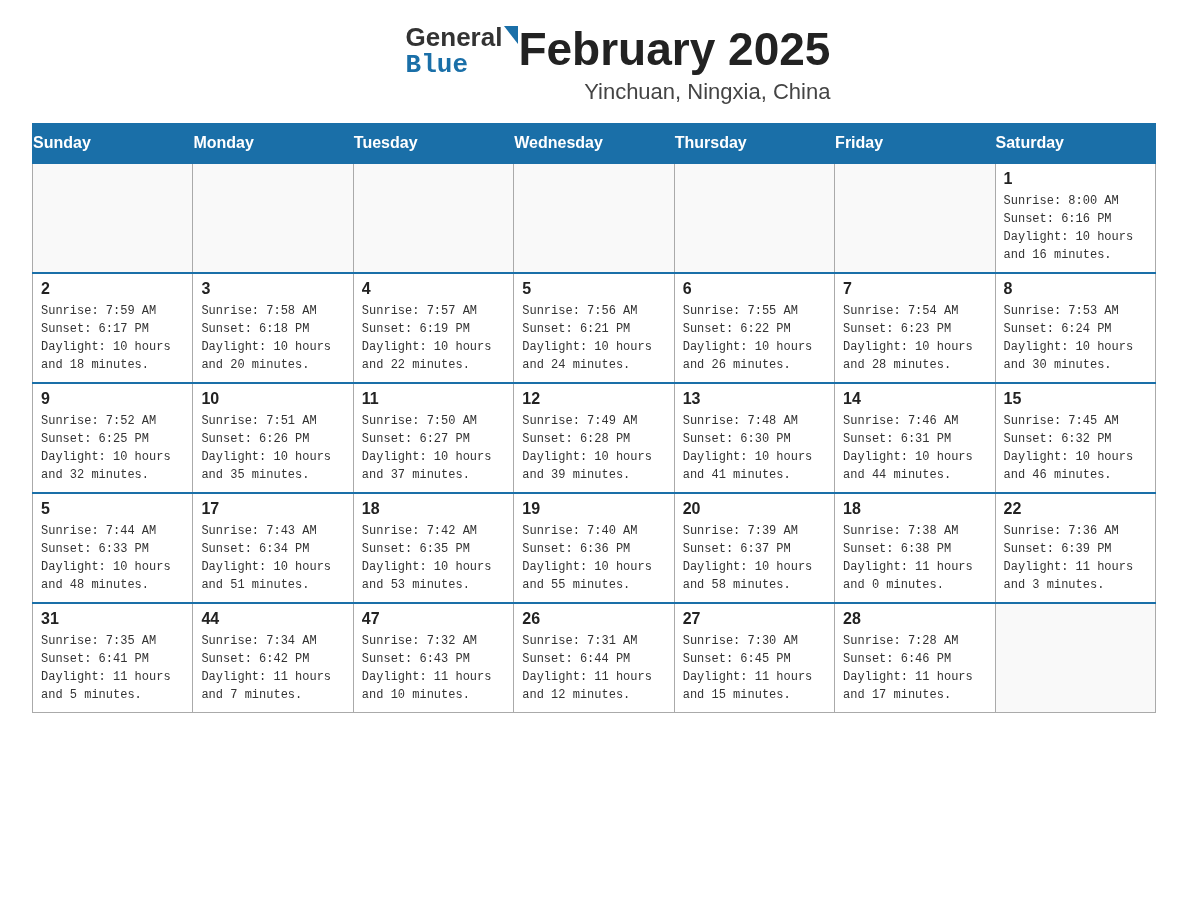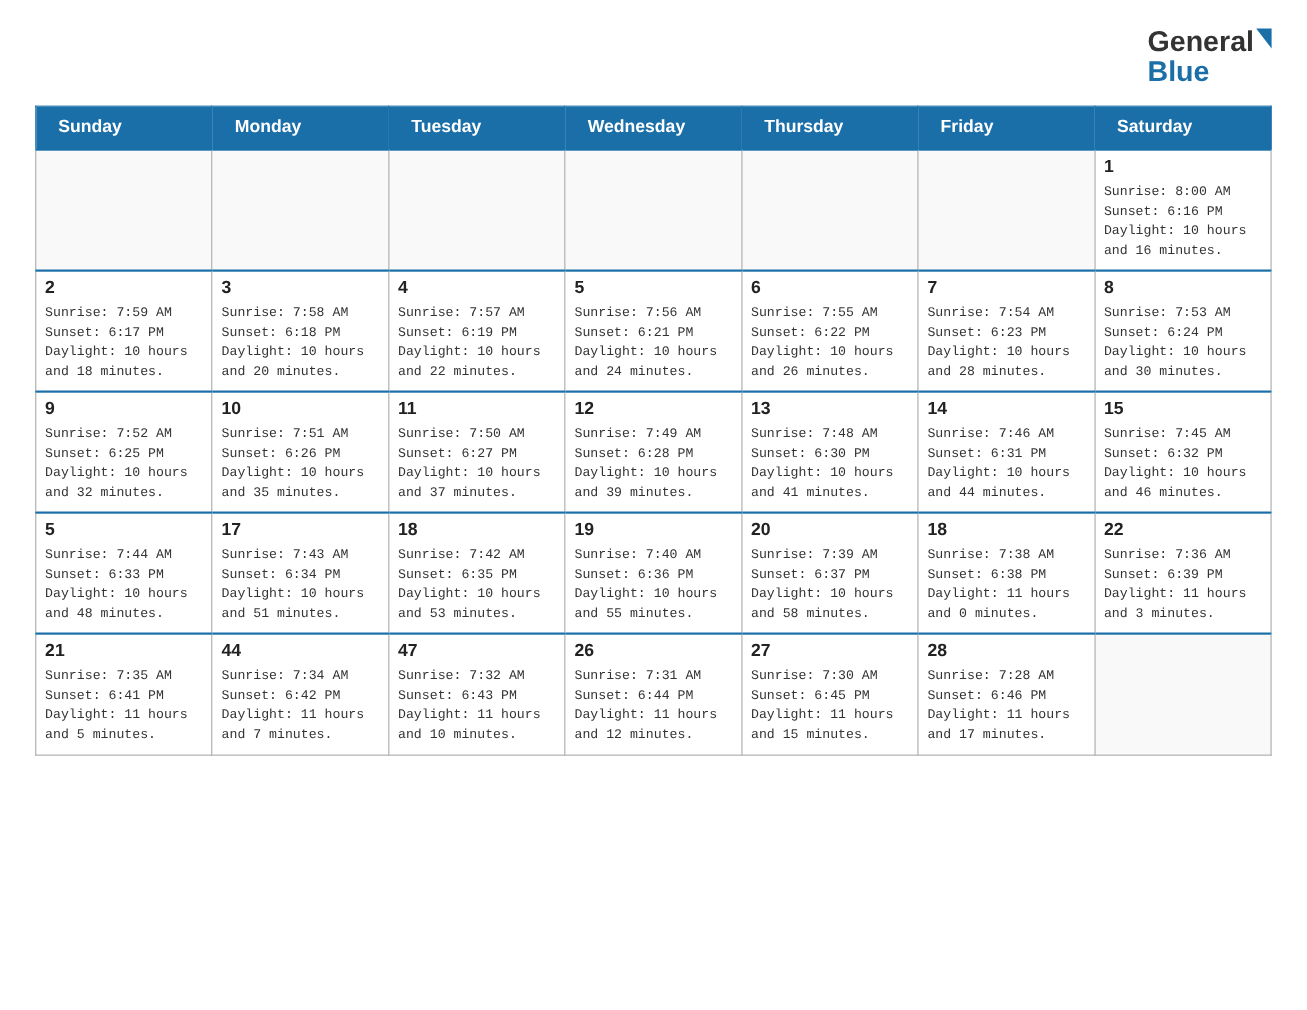--- a/index.html
+++ b/index.html
@@ -5,21 +5,21 @@
     * { box-sizing: border-box; margin: 0; padding: 0; }
     body {
       font-family: Arial, sans-serif;
       background: #fff;
       padding: 24px 32px;
       width: 1188px;
       min-height: 918px;
     }
     .header {
       display: flex;
-      justify-content: flex-end;
+      justify-content: center;
       align-items: flex-start;
       margin-bottom: 18px;
       margin-left: 48px;
     }
     .logo-text-general {
       font-size: 26px;
       font-weight: bold;
       color: #333;
       line-height: 1;
     }
@@ -33,20 +33,21 @@
       margin-bottom: 4px;
       display: inline-block;
     }
     .logo-text-blue {
       font-size: 26px;
       font-weight: bold;
       color: #1a6fa8;
       line-height: 1;
       display: block;
       margin-top: 2px;
+      font-family: Liberation Mono, monospace;
     }
     .logo-block {
       display: flex;
       flex-direction: column;
     }
     .logo-top-row {
       display: flex;
       align-items: center;
     }
     .title-block {
@@ -67,21 +68,21 @@
     .calendar {
       width: 100%;
       border-collapse: collapse;
       border: 1px solid #999;
     }
     .calendar th {
       background-color: #1a6fa8;
       color: #fff;
       font-size: 16px;
       font-weight: bold;
-      padding: 10px 20px;
+      padding: 10px 0;
       text-align: left;
       border: 1px solid #1a6fa8;
     }
     .calendar td {
       vertical-align: top;
       border: 1px solid #aaa;
       padding: 6px 8px;
       width: calc(100% / 7);
       min-height: 110px;
       height: 110px;
@@ -109,20 +110,24 @@
 </head>
 <body>
 
 <div class="header">
   <div class="logo-block">
     <div class="logo-top-row">
       <span class="logo-text-general">General</span>
       <span class="logo-arrow"></span>
     </div>
     <span class="logo-text-blue">Blue</span>
+  </div>
+  <div class="title-block">
+    <h1>February 2025</h1>
+    <h2>Yinchuan, Ningxia, China</h2>
   </div>
 </div>
 
 <table class="calendar">
   <thead>
     <tr>
     <th>Sunday</th>
         <th>Monday</th>
         <th>Tuesday</th>
         <th>Wednesday</th>
@@ -229,21 +234,21 @@
           <span class="day-number">18</span>
           <div class="day-info">Sunrise: 7:38 AM<br>Sunset: 6:38 PM<br>Daylight: 11 hours and 0 minutes.</div>
         </td>
         <td>
           <span class="day-number">22</span>
           <div class="day-info">Sunrise: 7:36 AM<br>Sunset: 6:39 PM<br>Daylight: 11 hours and 3 minutes.</div>
         </td>
       </tr>
       <tr class="week-row">
         <td>
-          <span class="day-number">21</span>
+          <span class="day-number">31</span>
           <div class="day-info">Sunrise: 7:35 AM<br>Sunset: 6:41 PM<br>Daylight: 11 hours and 5 minutes.</div>
         </td>
         <td>
           <span class="day-number">44</span>
           <div class="day-info">Sunrise: 7:34 AM<br>Sunset: 6:42 PM<br>Daylight: 11 hours and 7 minutes.</div>
         </td>
         <td>
           <span class="day-number">47</span>
           <div class="day-info">Sunrise: 7:32 AM<br>Sunset: 6:43 PM<br>Daylight: 11 hours and 10 minutes.</div>
         </td>

